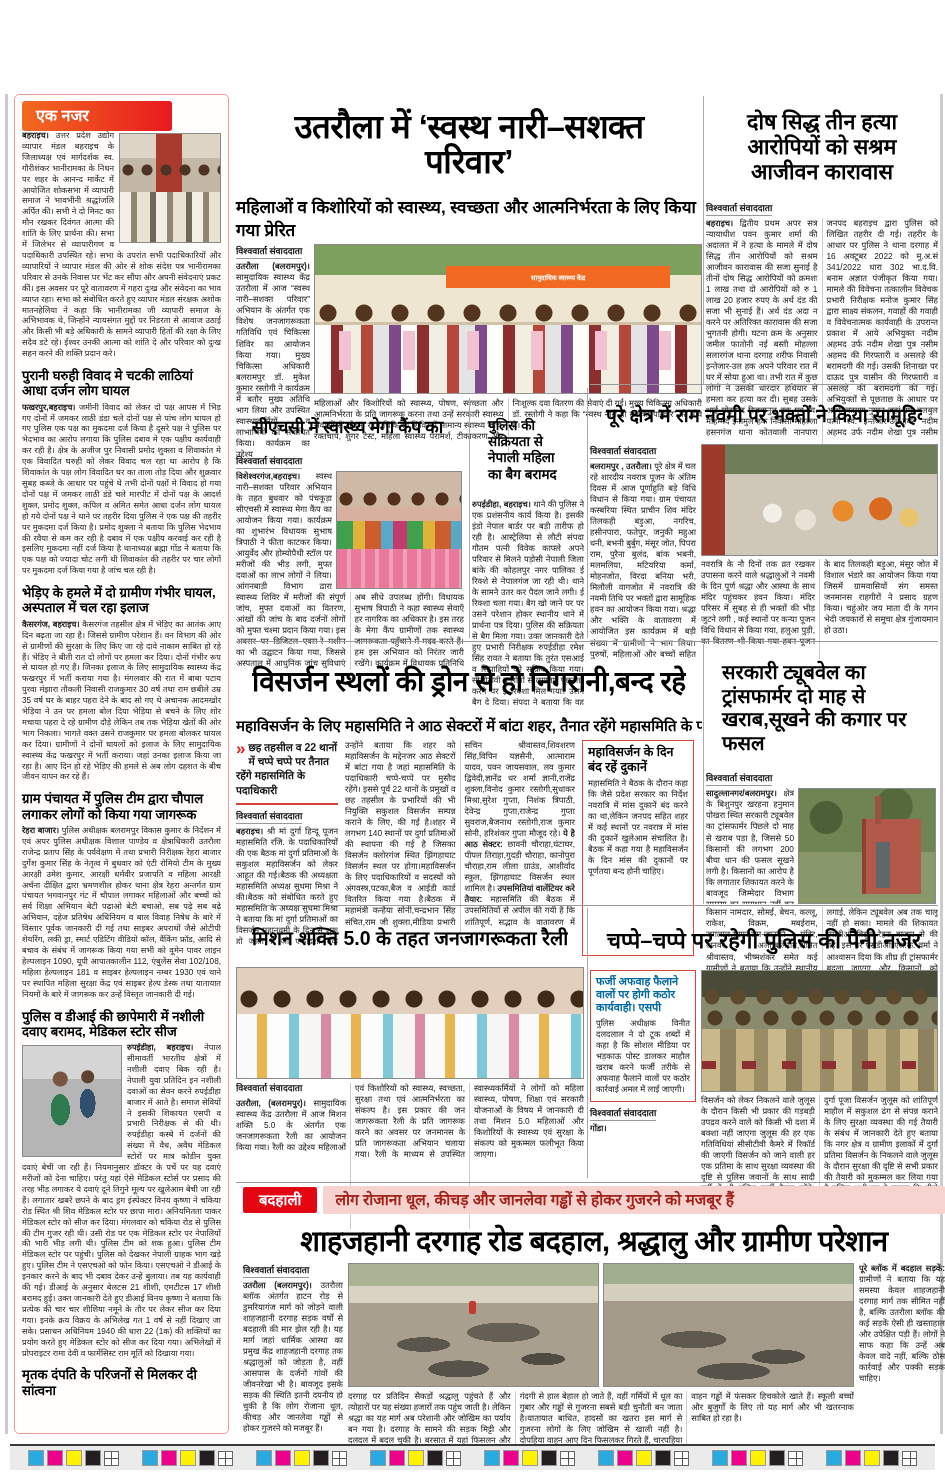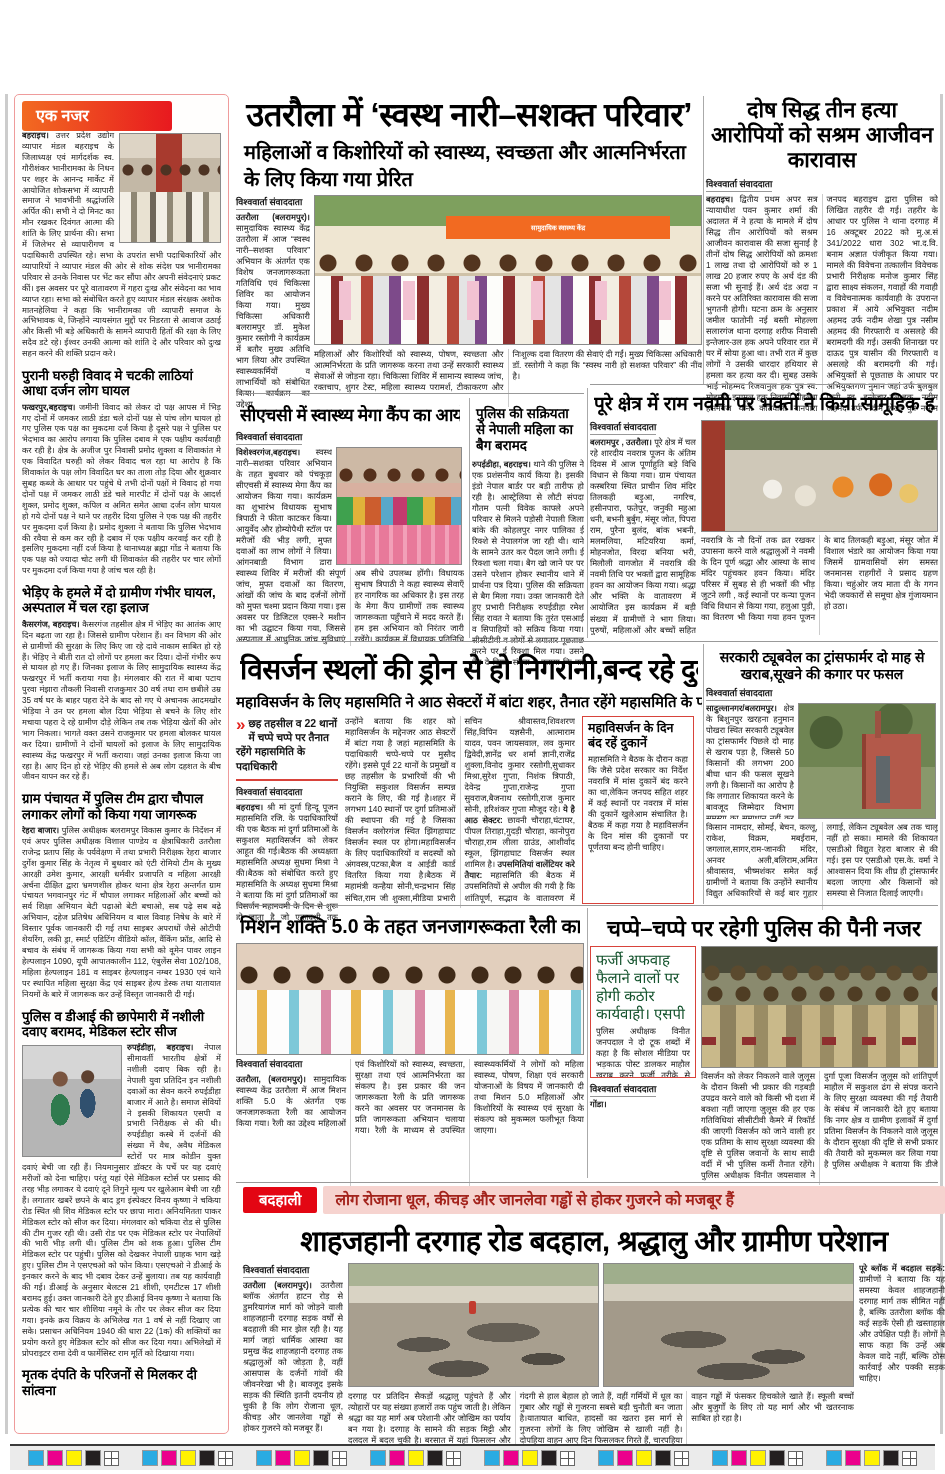--- a/index.html
+++ b/index.html
@@ -15,21 +15,21 @@
         display:flex;align-items:center;justify-content:center;color:#fff;font-weight:700;font-size:24px;
         border:2px solid #d8e6f0;margin-right:8px;flex:0 0 auto}
   .brand{font-size:29px;font-weight:700;line-height:1}
   .dateline-top{font-size:10.5px;font-weight:700;margin-top:4px}
   .mast-center{position:absolute;left:0;right:0;top:14px;text-align:center;font-size:23px;font-weight:700;pointer-events:none}
   .mast-right{position:absolute;right:18px;bottom:8px;display:flex;align-items:center;font-size:15px;font-weight:700}
   .e-icon{width:18px;height:18px;border-radius:50%;background:radial-gradient(circle at 35% 30%,#6fc5f0,#1565c0);
           color:#fff;font-weight:700;font-size:13px;display:flex;align-items:center;justify-content:center;margin-right:5px;
           border:1px solid #f4b400}
   
-  .hl{margin:4px;font-weight:700;color:#000}
+  .hl{margin:16px;font-weight:700;color:#000}
   .body{font-size:8.3px;line-height:1.33;text-align:justify;color:#222}
   .byl{font-weight:700;font-size:9px;display:block;border-bottom:1px solid #999;width:fit-content;padding-bottom:1px;margin-bottom:2px}
   .dl{font-weight:700}
   .cols2{column-count:2;column-gap:9px;column-rule:1px solid #ccc}
   .cols3{column-count:3;column-gap:9px;column-rule:1px solid #ccc}
   .clip{overflow:hidden}
   .vr{background:#aaa;width:1px}
   .hrule{background:#999;height:1px}
   
   .photo{position:relative;overflow:hidden;background:#cfc6b2;border:1px solid #8a8a8a;box-sizing:border-box}
@@ -41,21 +41,21 @@
   .ek{left:14px;top:94px;width:215px;height:1340px;border:1.5px solid #ef9b9b;border-radius:5px;
       padding:6px 7px;background:#fffefd;overflow:hidden}
   .ek-label{background:linear-gradient(90deg,#f26a21,#e8191f);color:#fff;font-weight:700;font-size:16px;
             padding:3px 14px 5px;border-radius:3px;width:150px;box-sizing:border-box}
   .ek h3{font-size:13.2px;line-height:1.16;margin:8px 0 4px;font-weight:700;color:#000}
   .ek .body{font-size:8.2px}
   .ph-r{float:right;margin:2px 0 3px 5px}
   .ph-l{float:left;margin:2px 5px 3px 0}
   
   .redbox{border:1.5px solid #d8433b;padding:4px 5px;box-sizing:border-box;background:#fff}
-  .redbox .bt-red{color:#14532d;font-weight:400;font-size:15px;line-height:1.2;margin:0 0 3px}
+  .redbox .bt-red{color:#0369a1;font-weight:700;font-size:11px;line-height:1.2;margin:0 0 3px}
   .redbox .bt-blk{color:#000;font-weight:700;font-size:12.5px;line-height:1.2;margin:0 0 3px}
   .pq{font-size:10.5px;font-weight:700;line-height:1.35;border-bottom:2px solid #d8433b;padding-bottom:6px;margin-bottom:4px}
   .pq-mark{color:#e4231f;font-size:17px;font-weight:900;float:left;margin-right:3px;line-height:1}
   
   .bd-label{background:#e30613;color:#fff;font-weight:700;font-size:15px;padding:2px 16px 4px;border-radius:2px;flex:0 0 auto}
   .bd-bar{background:#f6d3cf;color:#a3231c;font-weight:700;font-size:15.5px;padding:2px 12px 4px;flex:1;margin-left:6px;border-radius:2px}
   
   .cbar{left:10px;top:1444px;width:925px;height:26px;background:#ebebeb;border-top:2px solid #3a3a3a;
         display:flex;align-items:center;justify-content:space-around;padding:0 6px}
   .cb-group{display:flex;align-items:center}
@@ -118,21 +118,21 @@
     </article>
 
     <article>
       <h3>मृतक दंपति के परिजनों से मिलकर दी सांत्वना</h3>
 
     </article>
   </aside>
 
   <section class="abs" style="left:236px;top:94px;width:466px;height:298px">
     <h1 class="hl" style="font-size:33px;line-height:1.05;text-align:center;letter-spacing:-0.5px">उतरौला में ‘स्वस्थ नारी–सशक्त परिवार’</h1>
-    <div class="hl" style="font-size:20px;margin:5px 8px 3px">महिलाओं व किशोरियों को स्वास्थ्य, स्वच्छता और आत्मनिर्भरता के लिए किया गया प्रेरित</div>
+    <div class="hl" style="font-size:17px;margin:5px 0 3px">महिलाओं व किशोरियों को स्वास्थ्य, स्वच्छता और आत्मनिर्भरता के लिए किया गया प्रेरित</div>
     <div style="display:flex;gap:4px">
       <div style="width:74px;flex:0 0 auto">
         <span class="byl">विश्ववार्ता संवाददाता</span>
         <div class="body clip" style="height:196px"><b class="dl">उतरौला (बलरामपुर)।</b> <span>सामुदायिक स्वास्थ्य केंद्र उतरौला में आज “स्वस्थ नारी–सशक्त परिवार” अभियान के अंतर्गत एक विशेष जनजागरूकता गतिविधि एवं चिकित्सा शिविर का आयोजन किया गया। मुख्य चिकित्सा अधिकारी बलरामपुर डॉ. मुकेश कुमार रस्तोगी ने कार्यक्रम में बतौर मुख्य अतिथि भाग लिया और उपस्थित स्वास्थ्यकर्मियों व लाभार्थियों को संबोधित किया। कार्यक्रम का उद्देश्य</span></div>
       </div>
       <div style="width:388px">
         <div class="photo" style="width:388px;height:150px;background:
           linear-gradient(180deg,#7ea05e 0 20%,#efe6d2 20% 52%,#cfc2a8 52% 100%);">
           <div class="banner" style="top:14%;left:34%;width:58%;height:15%">
             <span>सामुदायिक स्वास्थ्य केंद्र</span>
@@ -214,29 +214,29 @@
         <div class="pq"><span class="pq-mark">»</span><span>छह तहसील व 22 थानों में चप्पे चप्पे पर तैनात रहेंगे महासमिति के पदाधिकारी</span></div>
         <span class="byl">विश्ववार्ता संवाददाता</span>
         <div class="body clip" style="height:118px"><b class="dl">बहराइच।</b> <span>श्री मां दुर्गा हिन्दू पूजन महासमिति रजि. के पदाधिकारियों की एक बैठक मां दुर्गा प्रतिमाओं के सकुशल महाविसर्जन को लेकर आहूत की गई।बैठक की अध्यक्षता महासमिति अध्यक्ष सुधमा मिश्रा ने की।बैठक को संबोधित करते हुए महासमिति के अध्यक्ष सुधमा मिश्रा ने बताया कि मां दुर्गा प्रतिमाओं का विसर्जन महानवमी के दिन से शुरू हो जाता है जो एकादशी तक चलता रहता है।</span></div>
       </div>
       <div class="cols2 body clip" style="width:230px;height:192px">
         <span>उन्होंने बताया कि शहर को महाविसर्जन के मद्देनजर आठ सेक्टरों में बांटा गया है जहां महासमिति के पदाधिकारी चप्पे-चप्पे पर मुस्तैद रहेंगे। इससे पूर्व 22 थानों के प्रमुखों व छह तहसील के प्रभारियों की भी नियुक्ति सकुशल विसर्जन सम्पन्न कराने के लिए, की गई है।शहर में लगभग 140 स्थानों पर दुर्गा प्रतिमाओं की स्थापना की गई है जिसका विसर्जन क्लोरगंज स्थित झिंगहाघाट विसर्जन स्थल पर होगा।महाविसर्जन के लिए पदाधिकारियों व सदस्यों को अंगवस्त्र,पटका,बैज व आईडी कार्ड वितरित किया गया है।बैठक में महामंत्री कन्हैया सोनी,चन्द्रभान सिंह संचित,राम जी शुक्ला,मीडिया प्रभारी सचिन श्रीवास्तव,शिवशरण सिंह,विपिन यज्ञसैनी, आत्माराम यादव, पवन जायसवाल, लव कुमार द्विवेदी,ज्ञानेंद्र धर शर्मा ज्ञानी,राजेंद्र शुक्ला,विनोद कुमार रस्तोगी,सुधाकर मिश्रा,सुरेश गुप्ता, निशंक त्रिपाठी, देवेन्द्र गुप्ता,राजेन्द्र गुप्ता सुवराज,बैजनाथ रस्तोगी,राज कुमार सोनी, हरिशंकर गुप्ता मौजूद रहे।</span>
         <b>ये है आठ सेक्टर:</b><span> छावनी चौराहा,घंटाघर, पीपल तिराहा,गुदड़ी चौराहा, कानोपुरा चौराहा,राम लीला ग्राउंड, आशीर्वाद स्कूल, झिंगहाघाट विसर्जन स्थल शामिल है।</span>
         <b>उपसमितियां वालेंटियर करे तैयार:</b><span> महासमिति की बैठक में उपसमितियों से अपील की गयी है कि शांतिपूर्ण, सद्भाव के वातावरण में माता रानी का विसर्जन करें। उपसमितियां अपनी-अपनी कमेटियों से वालेंटियर का गठन करें जिन्हें महाविसर्जन के दौरान तैनात करें।</span>
         
       </div>
-      <div class="redbox" style="width:112px;height:188px;overflow:hidden">
+      <div class="redbox" style="width:112px;height:216px;overflow:hidden">
         <div class="bt-blk">महाविसर्जन के दिन बंद रहें दुकानें</div>
         <div class="body">महासमिति ने बैठक के दौरान कहा कि जैसे प्रदेश सरकार का निर्देश नवरात्रि में मांस दुकानें बंद करने का था,लेकिन जनपद सहित शहर में कई स्थानों पर नवरात्र में मांस की दुकानें खुलेआम संचालित है।बैठक में कहा गया है महाविसर्जन के दिन मांस की दुकानों पर पूर्णतया बन्द होनी चाहिए।</div>
       </div>
     </div>
   </section>
 
   <section class="abs" style="left:706px;top:645px;width:232px;height:258px">
-    <h2 class="hl" style="font-size:14px;line-height:1.18;text-align:center">सरकारी ट्यूबवेल का ट्रांसफार्मर दो माह से खराब,सूखने की कगार पर फसल</h2>
+    <h2 class="hl" style="font-size:20px;line-height:1.18;">सरकारी ट्यूबवेल का ट्रांसफार्मर दो माह से खराब,सूखने की कगार पर फसल</h2>
     <span class="byl" style="margin-top:3px">विश्ववार्ता संवाददाता</span>
     <div style="display:flex;gap:4px">
       <div class="body clip" style="width:88px;height:116px"><b class="dl">सादुल्लानगर/बलरामपुर।</b> <span>क्षेत्र के बिशुनपुर खरहना हनुमान पोखरा स्थित सरकारी ट्यूबवेल का ट्रांसफार्मर पिछले दो माह से खराब पड़ा है, जिससे 50 किसानों की लगभग 200 बीघा धान की फसल सूखने लगी है। किसानों का आरोप है कि लगातार शिकायत करने के बावजूद जिम्मेदार विभाग समस्या का समाधान नहीं कर पाया है।</span></div>
       <div class="photo" style="width:138px;height:116px;background:
         radial-gradient(circle at 20% 25%,#4c5f36 16px,transparent 17px),
         radial-gradient(circle at 70% 15%,#55693c 18px,transparent 19px),
         linear-gradient(180deg,#6f8452 0 55%,#89986b 55% 100%);">
         <div class="abs" style="right:10%;top:26%;width:44%;height:66%;background:#b3594a;border-left:4px solid #8e4032">
           <div class="abs" style="left:18%;top:30%;width:26%;height:62%;background:#5f676b"></div>
         </div>
@@ -261,21 +261,21 @@
       <b class="dl">उतरौला, (बलरामपुर)।</b> <span>सामुदायिक स्वास्थ्य केंद्र उतरौला में आज मिशन शक्ति 5.0 के अंतर्गत एक जनजागरूकता रैली का आयोजन किया गया। रैली का उद्देश्य महिलाओं एवं किशोरियों को स्वास्थ्य, स्वच्छता, सुरक्षा तथा एवं आत्मनिर्भरता का संकल्प है। इस प्रकार की जन जागरूकता रैली के प्रति जागरूक करने का अवसर पर जनमानस के प्रति जागरूकता अभियान चलाया गया। रैली के माध्यम से उपस्थित स्वास्थ्यकर्मियों ने लोगों को महिला स्वास्थ्य, पोषण, शिक्षा एवं सरकारी योजनाओं के विषय में जानकारी दी तथा मिशन 5.0 महिलाओं और किशोरियों के स्वास्थ्य एवं सुरक्षा के संकल्प को मुकम्मल फलीभूत किया जाएगा।</span>
     </div>
   </section>
 
   <section class="abs" style="left:590px;top:908px;width:348px;height:272px">
     <h2 class="hl" style="font-size:22px;white-space:nowrap;overflow:hidden;text-align:center">चप्पे–चप्पे पर रहेगी पुलिस की पैनी नजर</h2>
     <div style="display:flex;gap:5px">
       <div style="width:106px;flex:0 0 auto">
         <div class="redbox" style="height:132px;overflow:hidden">
           <div class="bt-red">फर्जी अफवाह फैलाने वालों पर होगी कठोर कार्यवाही। एसपी</div>
-          <div class="body">पुलिस अधीक्षक विनीत जनपदाल ने दो टूक शब्दों में कहा है कि सोशल मीडिया पर भड़काऊ पोस्ट डालकर माहौल खराब करने फर्जी तरीके से अफवाह फैलाने वालों पर कठोर कार्रवाई अमल में लाई जाएगी।</div>
+          <div class="body">पुलिस अधीक्षक विनीत दलदलाल ने दो टूक शब्दों में कहा है कि सोशल मीडिया पर भड़काऊ पोस्ट डालकर माहौल खराब करने फर्जी तरीके से अफवाह फैलाने वालों पर कठोर कार्रवाई अमल में लाई जाएगी।</div>
         </div>
         <span class="byl" style="margin-top:4px">विश्ववार्ता संवाददाता</span>
         <div class="body"><b class="dl">गोंडा।</b></div>
       </div>
       <div style="width:237px">
         <div class="photo" style="width:237px;height:122px;background:
           linear-gradient(180deg,#4a4a38 0 22%,#8a8a6e 22% 100%);">
           <div class="heads" style="top:14%;height:18px;background-image:radial-gradient(circle at 10px 9px,#5b4a2e 7px,transparent 8px);background-size:26px 18px;"></div>
           <div class="heads" style="top:32%;height:18px;background-image:radial-gradient(circle at 13px 9px,#4f3d24 7px,transparent 8px);background-size:28px 18px;"></div>
           <div class="torsos" style="height:52%;background:repeating-linear-gradient(90deg,#c9b98a 0 18px,#8e815e 18px 34px,#c4b283 34px 52px,#9a8c64 52px 66px);"></div>

